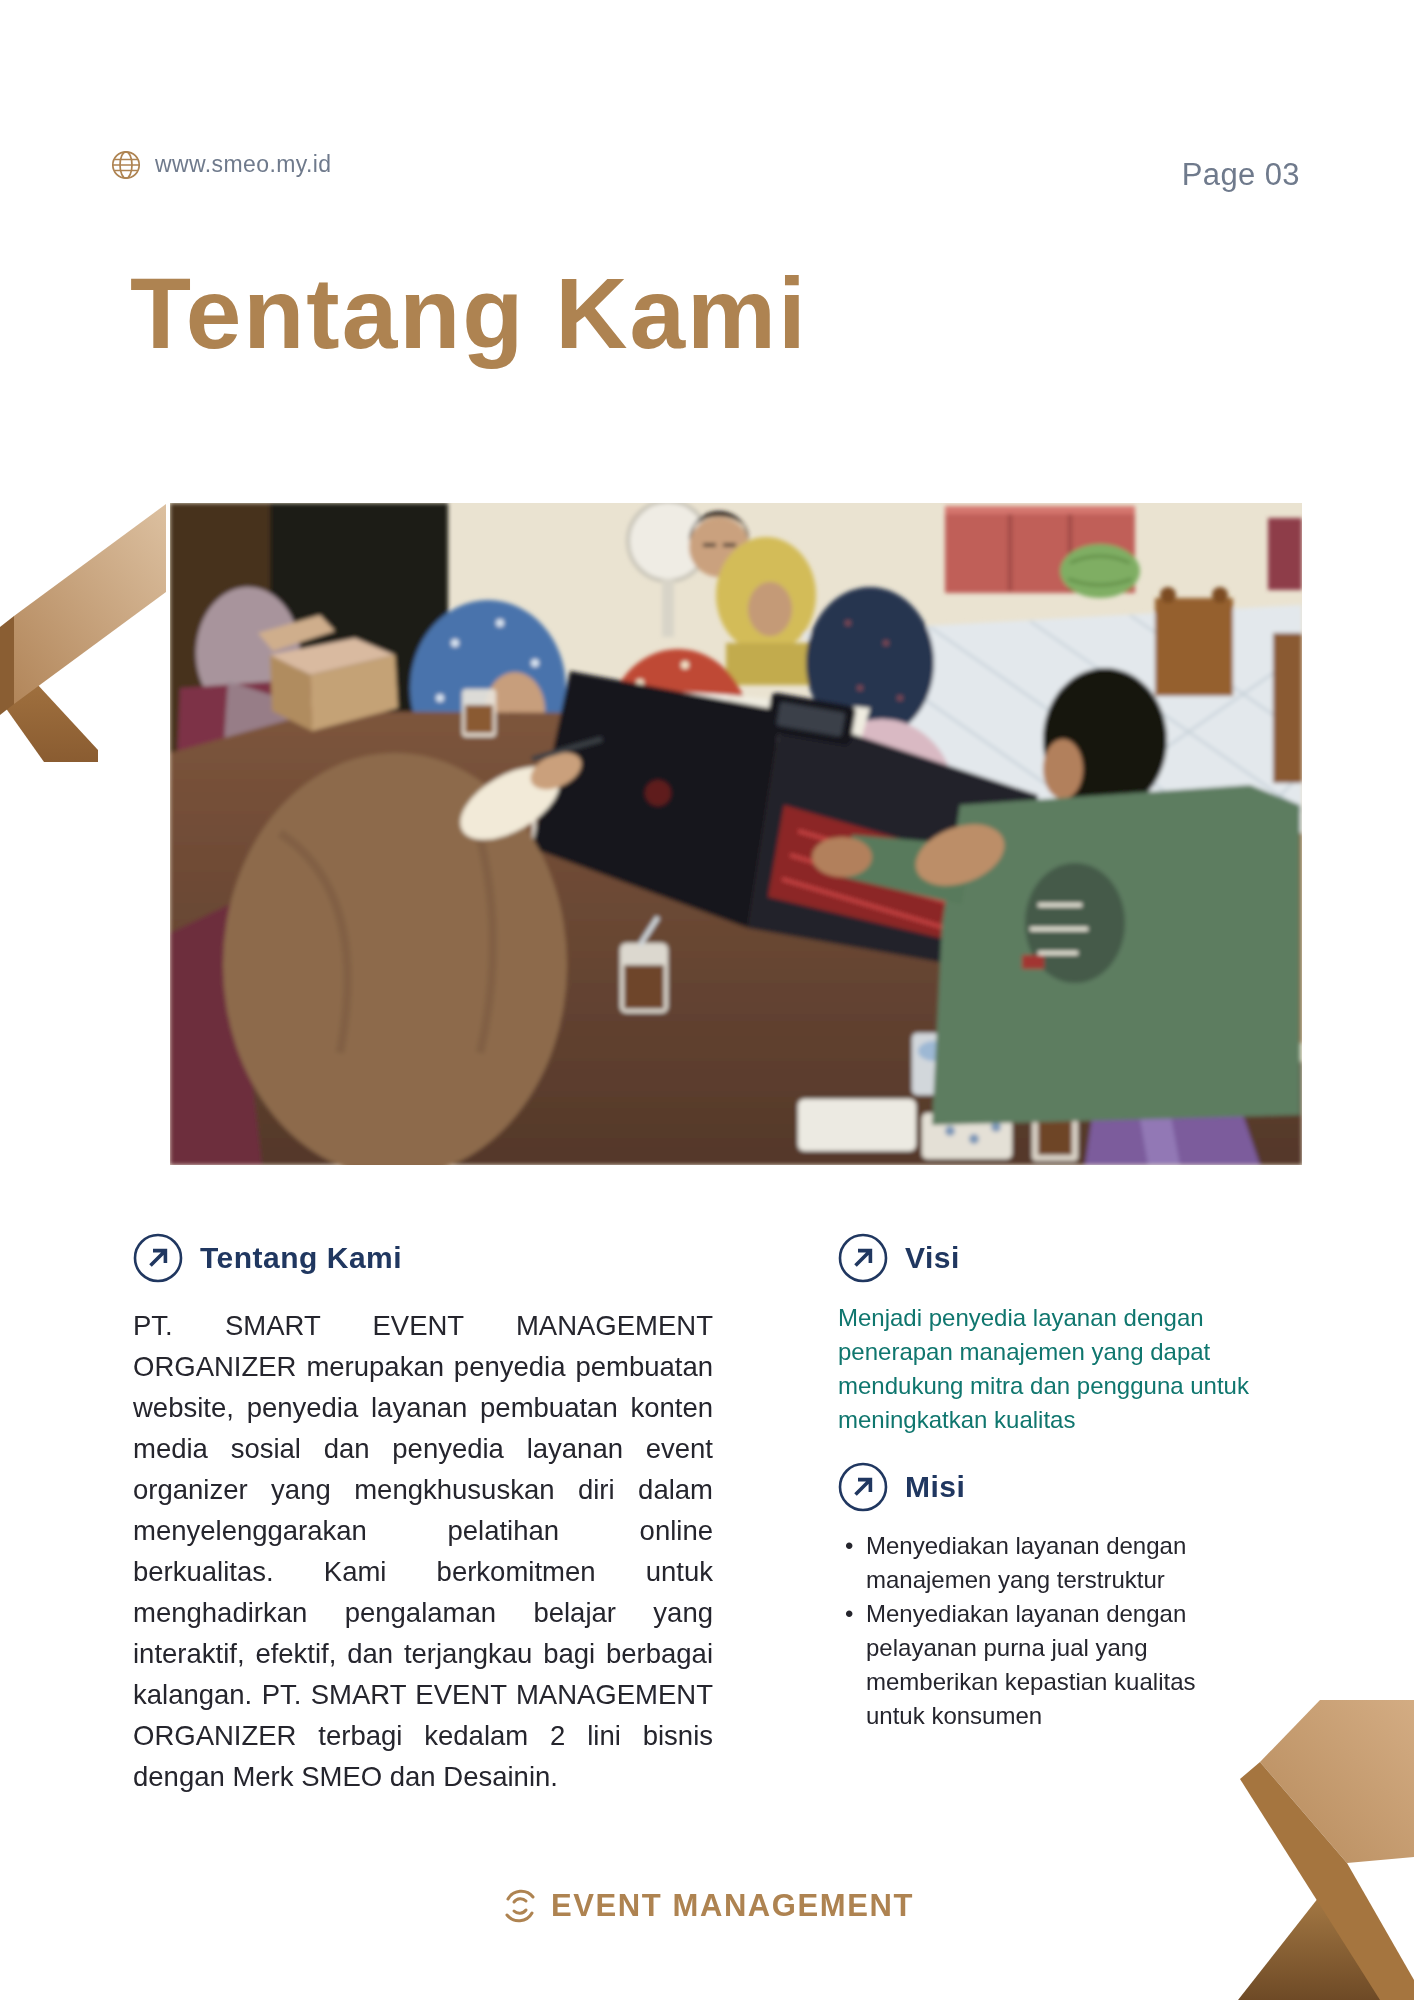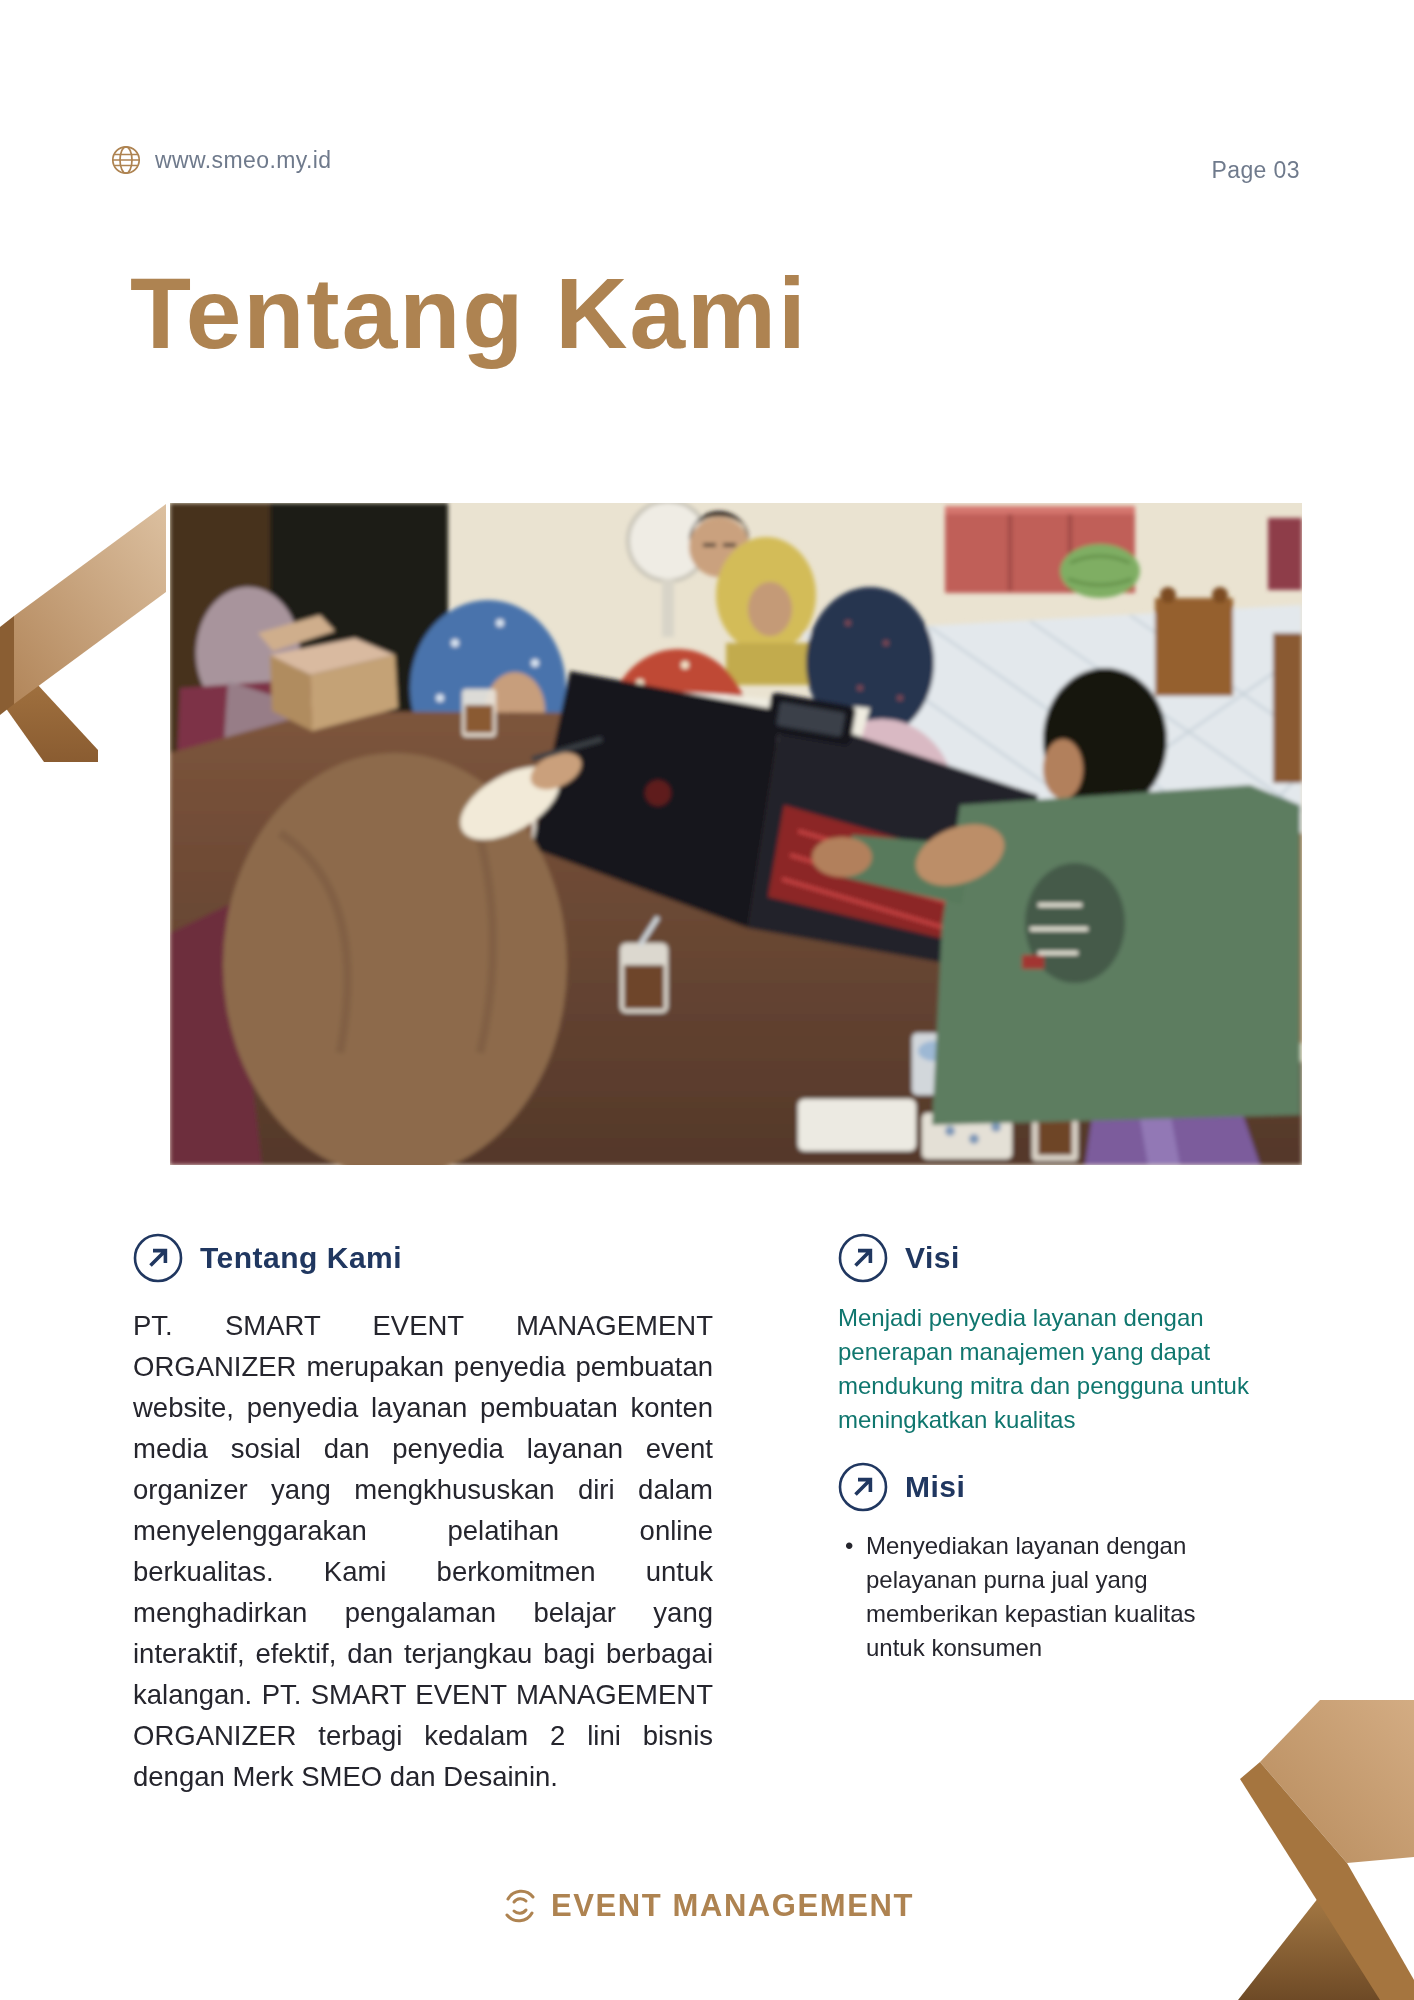--- a/index.html
+++ b/index.html
@@ -3,21 +3,21 @@
 <meta charset="utf-8">
 <style>
   html,body{margin:0;padding:0;}
   body{font-family:"Liberation Sans", sans-serif; background:#ffffff;}
   .page{position:relative;width:1414px;height:2000px;background:#ffffff;overflow:hidden;}
 
   
   .hdr{position:absolute;left:110px;right:114px;top:136px;display:flex;justify-content:space-between;align-items:center;}
   .hdr-left{display:flex;align-items:center;gap:13px;}
   .hdr-url{font-size:23px;color:#6f7a8c;letter-spacing:.4px;}
-  .hdr-page{font-size:23px;color:#6f7a8c;letter-spacing:.4px;margin-top:21px;}
+  .hdr-page{font-size:31px;color:#6f7a8c;letter-spacing:.4px;margin-top:21px;}
 
   
   .title{position:absolute;left:130px;top:256px;margin:0;font-size:100px;line-height:1.15;
          font-weight:600;color:#ae8351;letter-spacing:2px;}
 
   
   .photo{position:absolute;left:170px;top:503px;width:1132px;height:662px;background:#e9e2d0;overflow:hidden;}
   .photo svg{display:block;}
 
   
@@ -306,20 +306,21 @@
 
     <div class="misi-wrap">
       <div class="sec-head">
         <svg class="circle-ic" viewBox="0 0 50 50">
           <circle cx="25" cy="25" r="23" fill="none" stroke="#203760" stroke-width="2.6"></circle>
           <path d="M17.5 32.5 L31.5 18.5 M20 17.6 H32.4 V30" fill="none" stroke="#203760" stroke-width="3.6"></path>
         </svg>
         <h2>Misi</h2>
       </div>
       <ul class="misi-list">
+        <li>Menyediakan layanan dengan manajemen yang terstruktur</li>
         <li>Menyediakan layanan dengan pelayanan purna jual yang memberikan kepastian kualitas untuk konsumen</li>
       </ul>
     </div>
   </section>
 
   <footer class="footer">
     <svg width="40" height="40" viewBox="0 0 40 40">
       <g fill="none" stroke="#ae8351" stroke-width="3" stroke-linecap="round">
         <path d="M33 11 A15 15 0 0 0 8 13"></path>
         <path d="M7 29 A15 15 0 0 0 32 27"></path>

